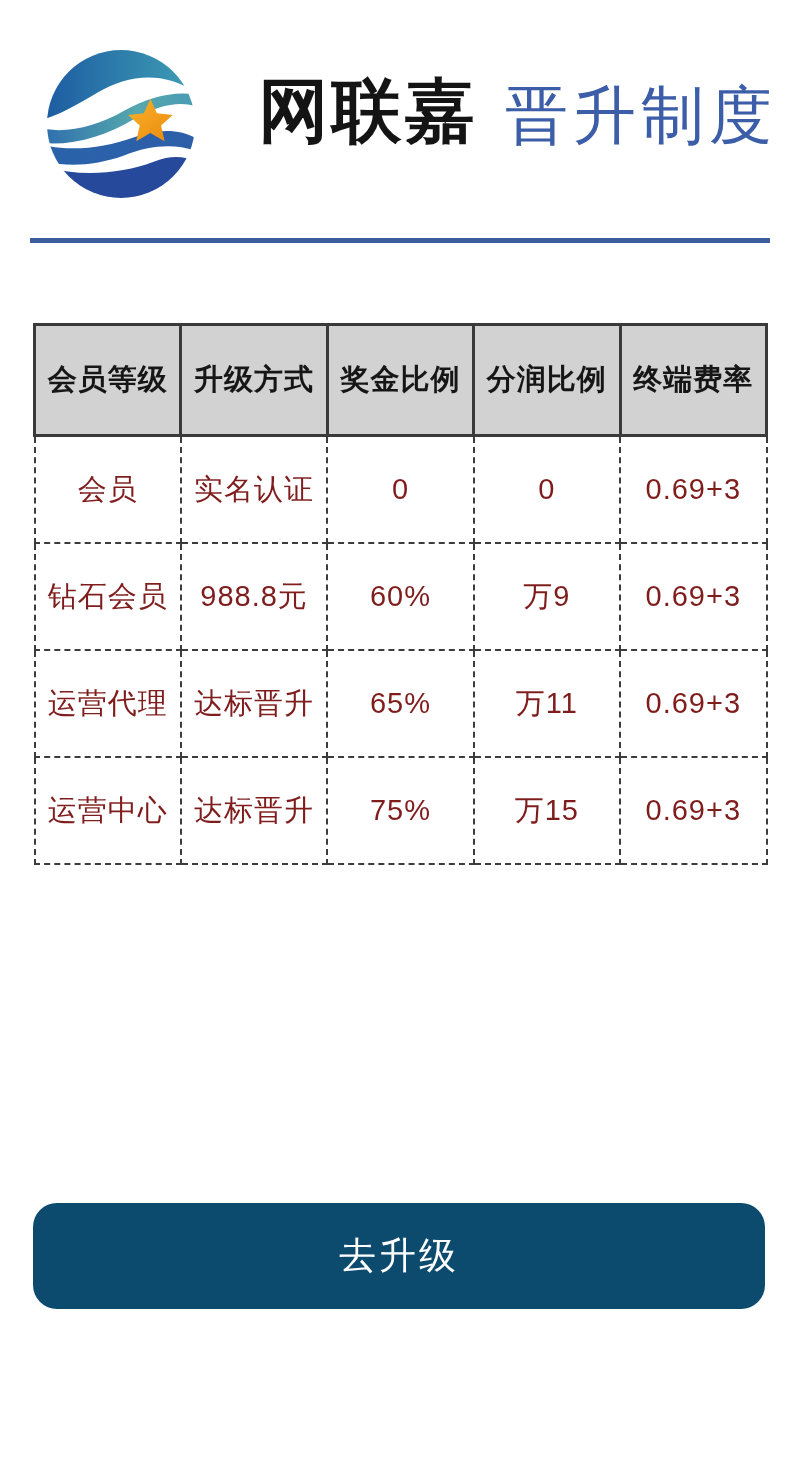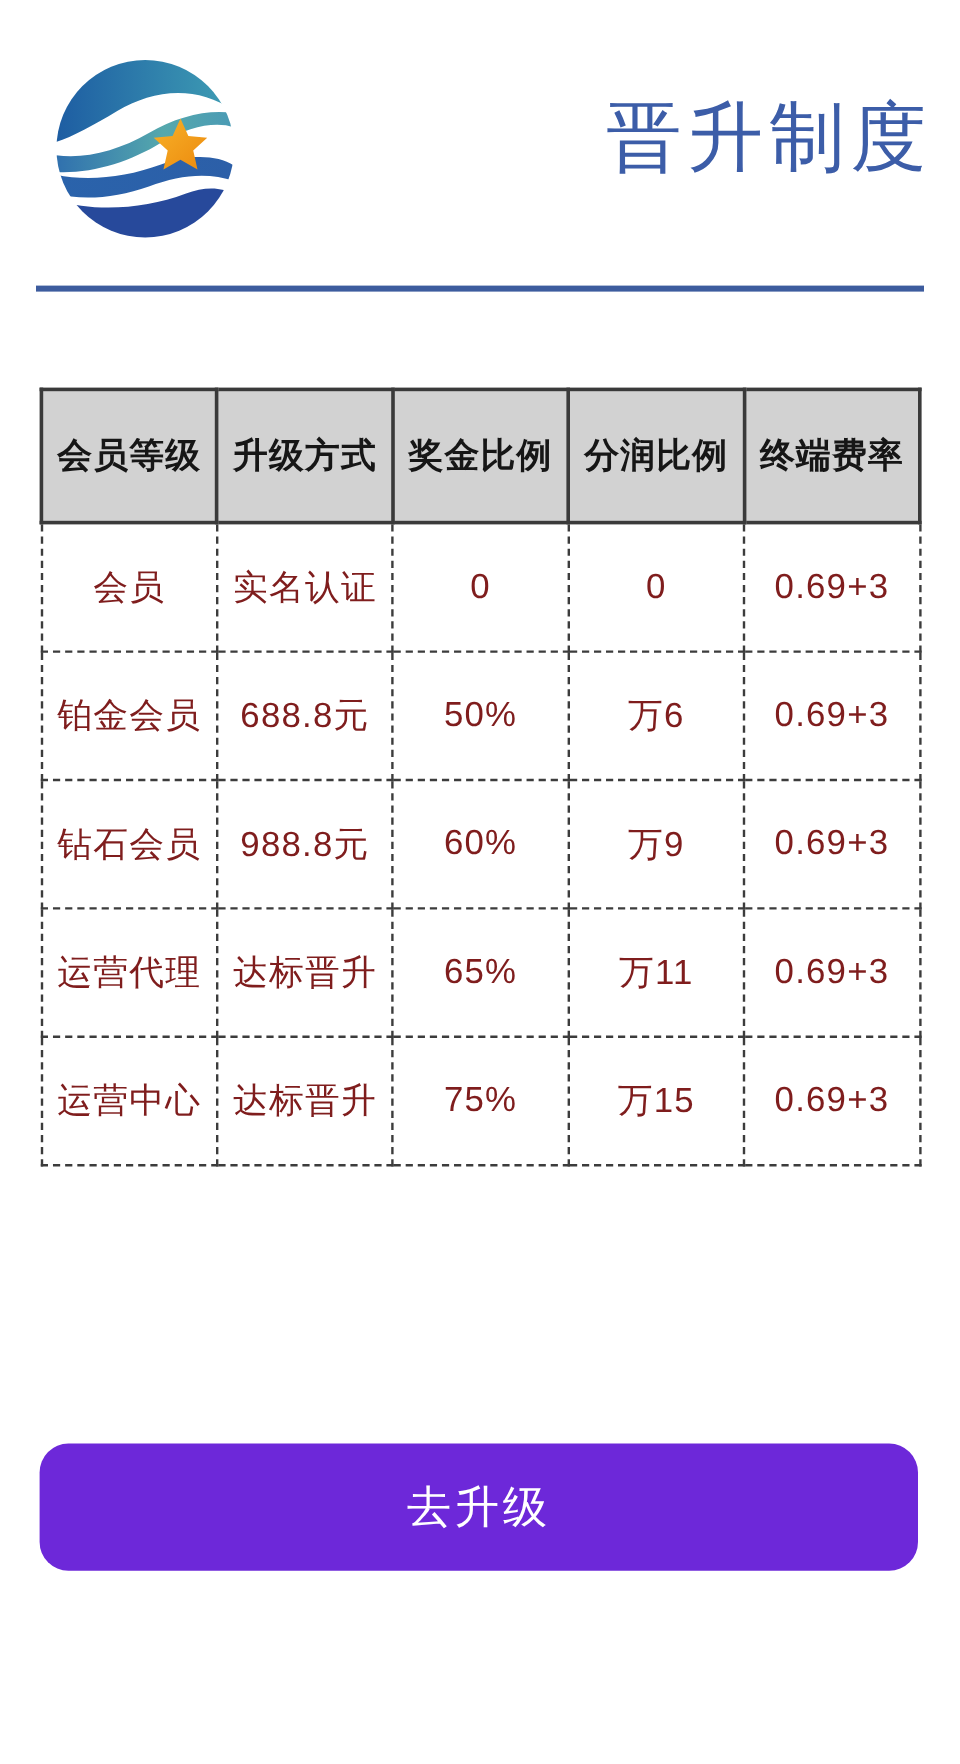--- a/index.html
+++ b/index.html
@@ -54,21 +54,21 @@
     height:103px;background:#ffffff;
     border:2px dashed #3c3c3c;
     font-size:29px;color:#7f1d1d;
     text-align:center;vertical-align:middle;
     letter-spacing:1px;
   }
   
   .upgrade-btn{
     position:absolute;left:33px;top:1203px;
     width:732px;height:106px;
-    background:#6d28d9;border:none;border-radius:24px;
+    background:#0c4a6e;border:none;border-radius:24px;
     color:#ffffff;font-size:37px;font-weight:500;
     letter-spacing:3px;cursor:pointer;
     font-family:"Liberation Sans",sans-serif;
   }
 </style>
 </head>
 <body>
 
 <svg class="logo" viewBox="0 0 150 150" aria-hidden="true">
   <defs>
@@ -97,20 +97,21 @@
     <rect x="0" y="0" width="150" height="150" fill="#ffffff"></rect>
     <path d="M0,0 H150 V45 C118,22 82,26 52,44 C32,56 14,66 0,70 Z" fill="url(#g1)"></path>
     <path d="M150,52 C128,48 102,54 78,68 C52,83 24,90 0,86 L0,100 C30,102 62,92 88,76 C112,62 134,58 150,64 Z" fill="url(#g2)" transform="translate(0,-6)"></path>
     <path d="M0,96 C26,102 58,99 88,88 C112,79 136,80 150,90 L150,102 C128,94 104,96 78,106 C50,116 20,118 0,111 Z" fill="url(#g3)"></path>
     <path d="M0,117 C32,127 74,125 108,112 C126,105 141,107 150,114 L150,150 H0 Z" fill="#27499b"></path>
   </g>
   <path d="M104 50 L110.5 64.5 L126 66 L114.5 76.5 L118 92 L104 84 L90 92 L93.5 76.5 L82 66 L97.5 64.5 Z" fill="url(#gs)"></path>
 </svg>
 
 <div class="brand">
+  <div class="brand-cn">网联嘉</div>
 </div>
 
 <div class="page-title">晋升制度</div>
 
 <div class="divider"></div>
 
 <table class="levels">
   <thead>
     <tr>
       <th>会员等级</th>
@@ -119,27 +120,20 @@
       <th>分润比例</th>
       <th>终端费率</th>
     </tr>
   </thead>
   <tbody>
     <tr>
       <td>会员</td>
       <td>实名认证</td>
       <td>0</td>
       <td>0</td>
-      <td>0.69+3</td>
-    </tr>
-    <tr>
-      <td>铂金会员</td>
-      <td>688.8元</td>
-      <td>50%</td>
-      <td>万6</td>
       <td>0.69+3</td>
     </tr>
     <tr>
       <td>钻石会员</td>
       <td>988.8元</td>
       <td>60%</td>
       <td>万9</td>
       <td>0.69+3</td>
     </tr>
     <tr>

